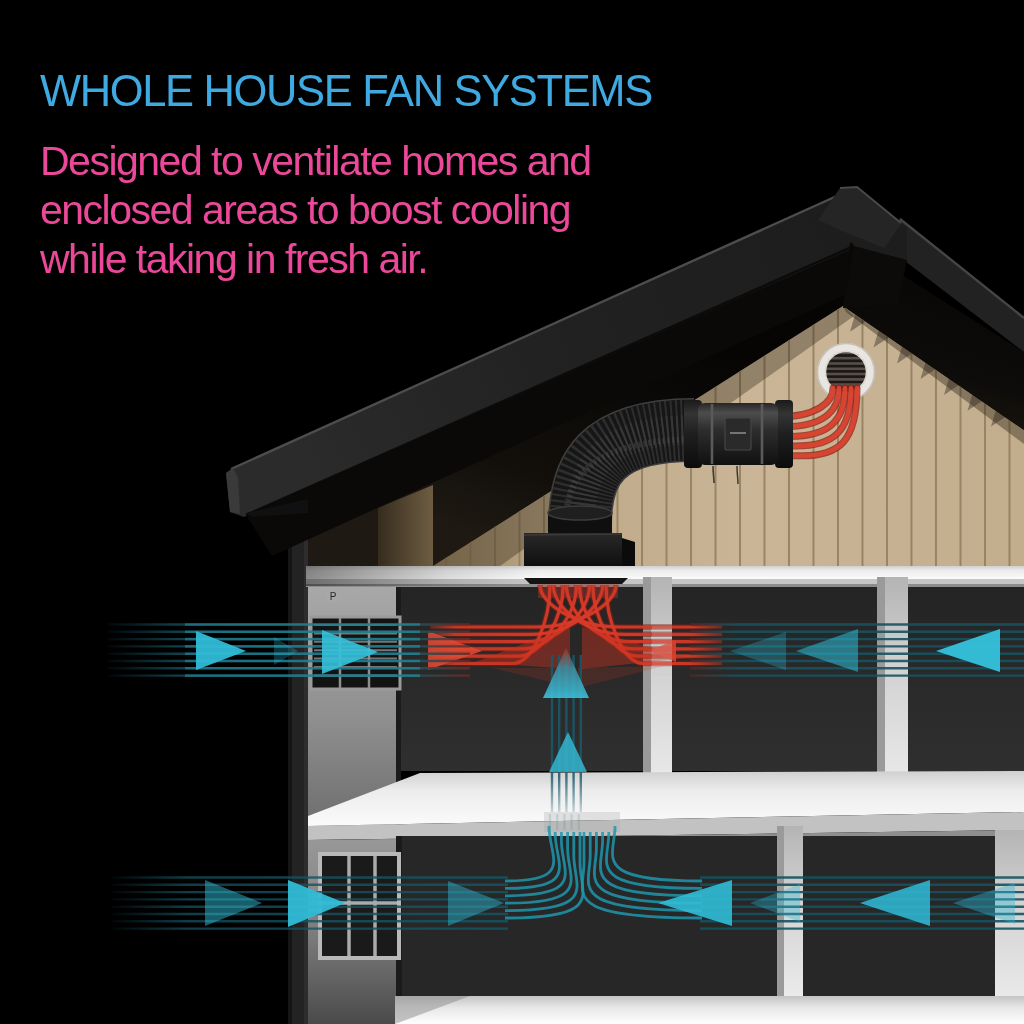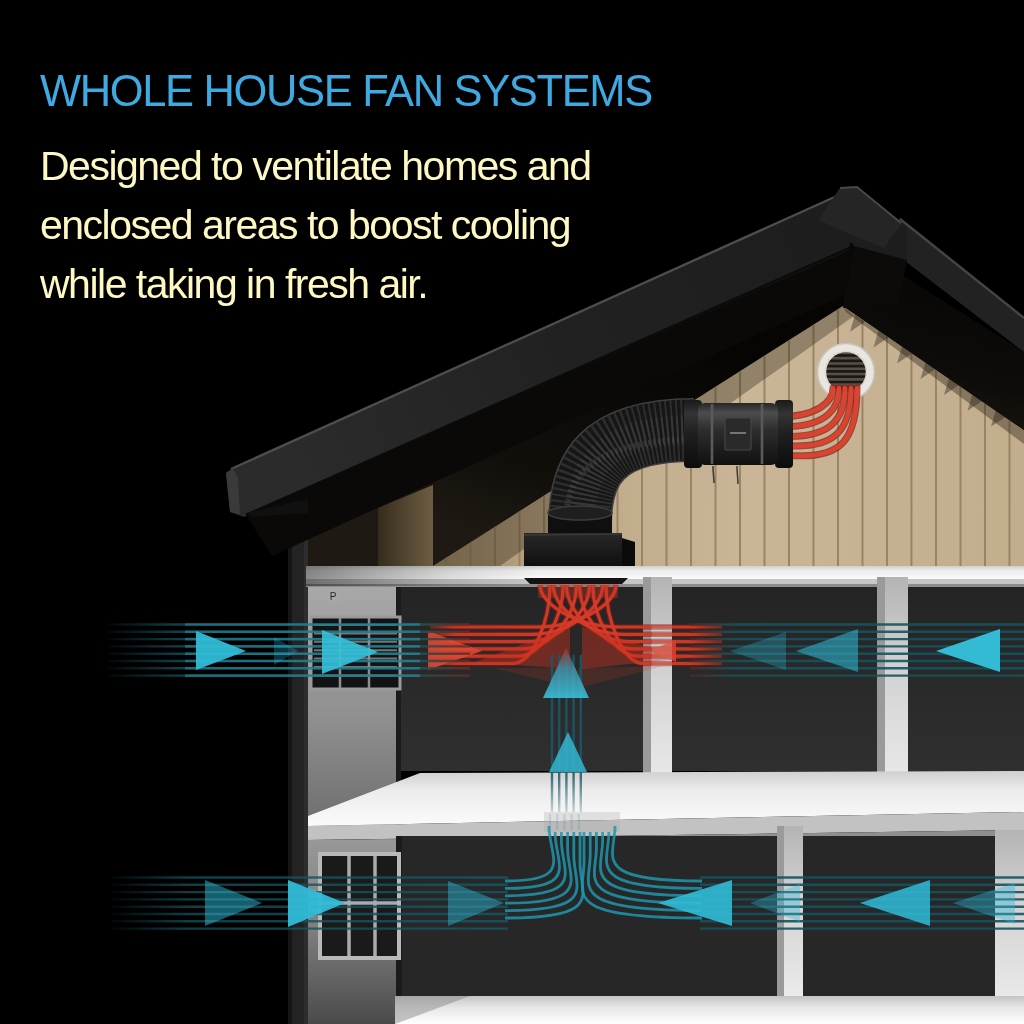--- a/index.html
+++ b/index.html
@@ -1,19 +1,19 @@
 <!DOCTYPE html>
 <html><head>
 <meta charset="utf-8">
 <style>
 html,body{margin:0;padding:0;background:#000;width:1024px;height:1024px;overflow:hidden;}
 #stage{position:relative;width:1024px;height:1024px;background:#000;font-family:"Liberation Sans",sans-serif;}
 #stage svg{position:absolute;left:0;top:0;}
 .h1{position:absolute;left:40px;top:67px;color:#3fa9e1;font-size:43.5px;letter-spacing:-1.35px;white-space:nowrap;}
-.body{position:absolute;left:40px;top:137px;color:#fef9c3;font-size:41px;letter-spacing:-1.5px;line-height:59px;white-space:nowrap;}
+.body{position:absolute;left:40px;top:137px;color:#ec4899;font-size:41px;letter-spacing:-1.5px;line-height:49px;white-space:nowrap;}
 </style>
 </head>
 <body>
 <div id="stage">
 <svg width="1024" height="1024" viewBox="0 0 1024 1024">
 <defs>
 <linearGradient id="woodg" x1="420" y1="450" x2="1024" y2="450" gradientUnits="userSpaceOnUse">
  <stop offset="0" stop-color="#97835f" stop-opacity="1"></stop>
           <stop offset="0.22" stop-color="#bda787"></stop>
  <stop offset="0.55" stop-color="#cab697"></stop>

